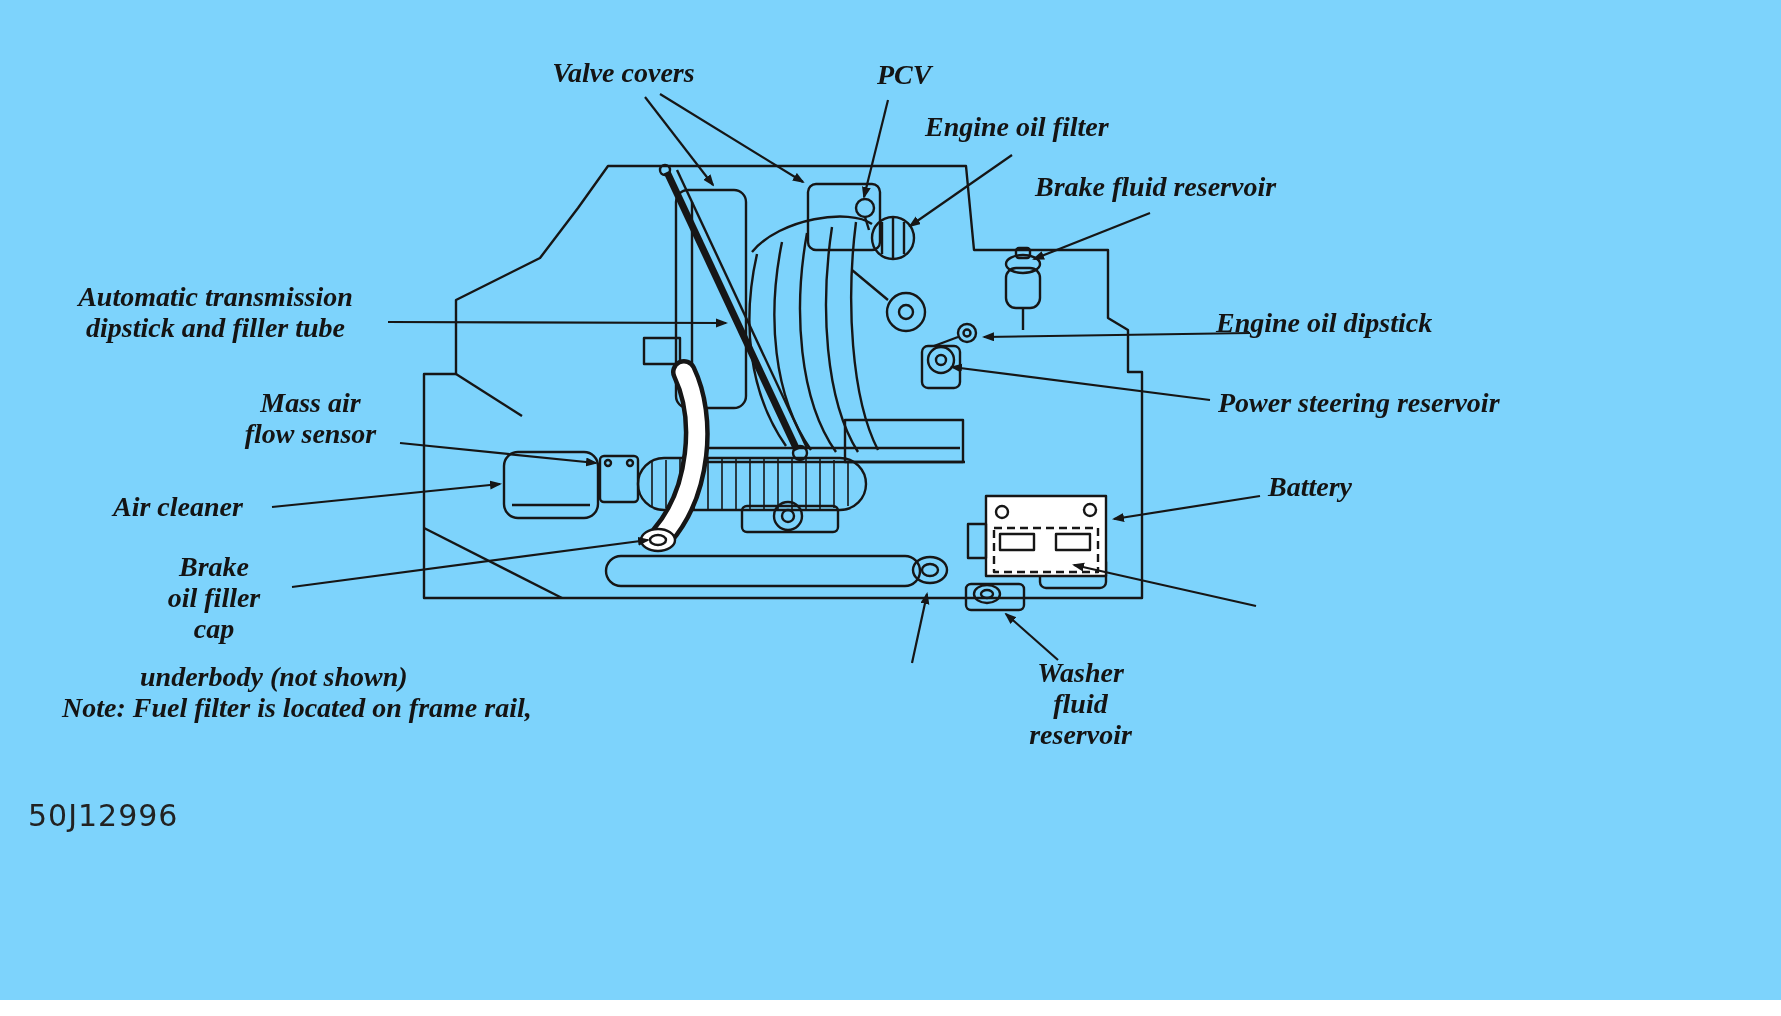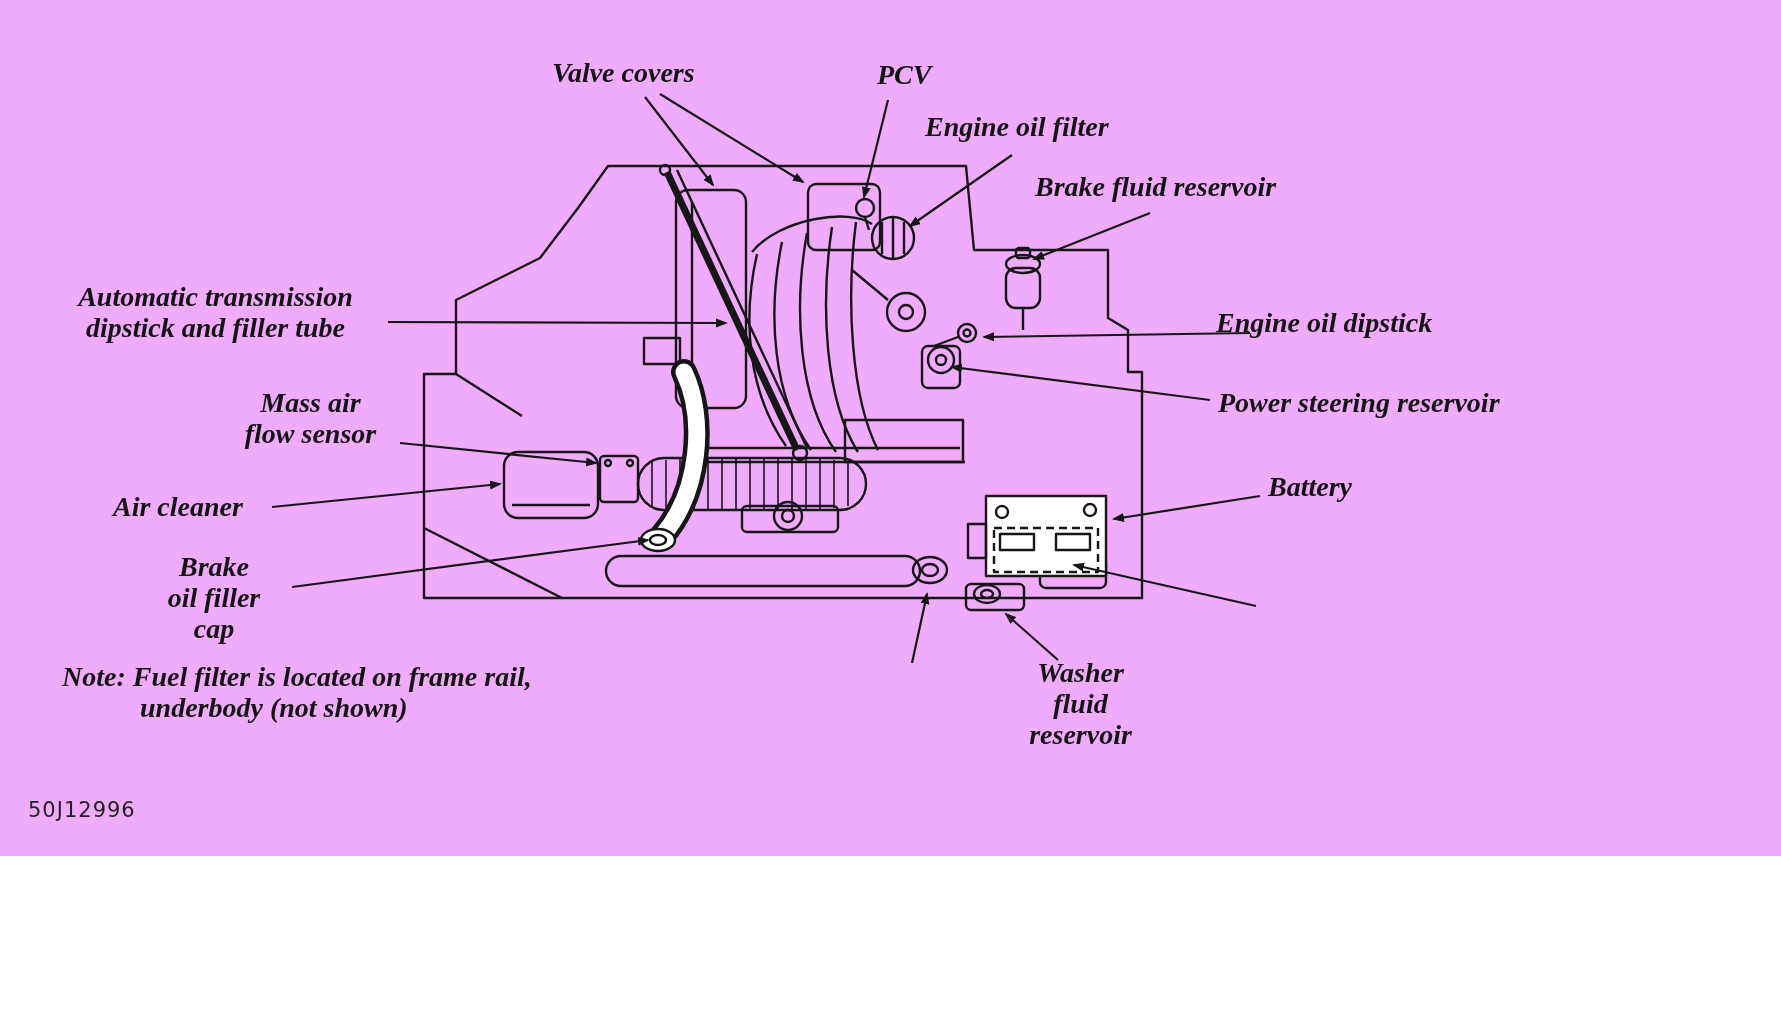--- a/index.html
+++ b/index.html
@@ -3,22 +3,22 @@
 <meta charset="utf-8">
 <style>
   html, body {
     margin: 0;
     padding: 0;
     background: #ffffff;
   }
   #canvas {
     position: relative;
     width: 1781px;
-    height: 856px;
-    background: #f0abfc;
+    height: 1000px;
+    background: #7dd3fc;
     overflow: hidden;
     font-family: "Liberation Serif", serif;
   }
   #diagram-svg {
     position: absolute;
     left: 0;
     top: 0;
     z-index: 1;
   }
   .label {
@@ -34,21 +34,21 @@
   }
   .label .ln { display: block; }
   .center { text-align: center; }
   .note-line2 { padding-left: 78px; }
   .figure-id {
     position: absolute;
     z-index: 2;
     font-family: "DejaVu Sans", sans-serif;
     font-style: normal;
     font-weight: 400;
-    font-size: 21px;
+    font-size: 30px;
     letter-spacing: 1px;
     color: #222222;
   }
   svg * { vector-effect: non-scaling-stroke; }
 </style>
 </head>
 <body>
 
 <div id="canvas">
 
@@ -241,19 +241,19 @@
 
 
 
   <div class="label center" style="left:1008px; top:658px; width:145px;">
     <span class="ln">Washer</span>
     <span class="ln">fluid</span>
     <span class="ln">reservoir</span>
   </div>
 
   <div class="label" style="left:62px; top:662px;">
+    <span class="ln note-line2">underbody (not shown)</span>
     <span class="ln">Note: Fuel filter is located on frame rail,</span>
-    <span class="ln note-line2">underbody (not shown)</span>
   </div>
 
   <div class="figure-id" style="left:28px; top:798px;">50J12996</div>
 
 </div>
 
 </body></html>

